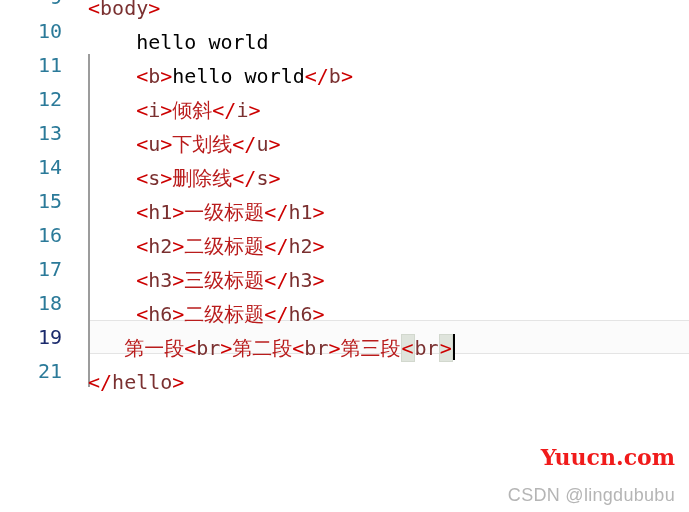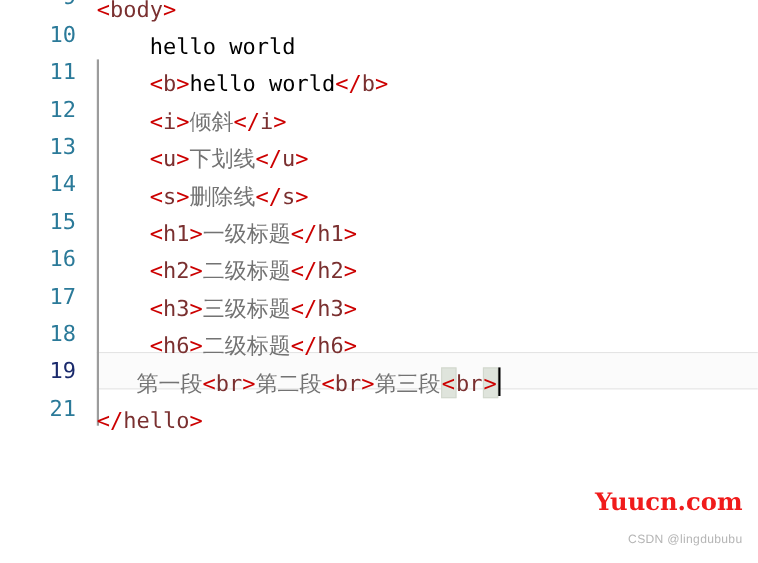--- a/index.html
+++ b/index.html
@@ -45,21 +45,20 @@
     position: absolute;
     left: 0;
     top: 0;
     width: 62px;
     height: 34px;
     text-align: right;
     color: #2B7A99;
     font-size: 20px;
     font-family: "DejaVu Sans Mono", monospace;
     letter-spacing: 0px;
-    padding-left: 7px;
   }
   .code-line.current .gutter {
     color: #1a2a6c;
     font-weight: normal;
   }
 
   .code-text {
     position: absolute;
     left: 88px;
     top: 11px;
@@ -91,21 +90,21 @@
     background: #9c9c9c;
     z-index: 1;
   }
 
   
   .tok-bracket { color: #CC0000; }
   .tok-tag     { color: #7A3030; }
   .tok-plain   { color: #000000; }
   .cn {
     font-family: "DejaVu Serif", "Liberation Serif", serif;
-    color: #737373;
+    color: #b91c1c;
     font-size: 20px;
   }
 
   
   .match-hl {
     background: #dfe4dc;
     border: 1px solid #d2d8ce;
     box-sizing: border-box;
     padding: 1px 0;
   }
@@ -132,21 +131,21 @@
     font-size: 22px;
     font-weight: bold;
     letter-spacing: 0px;
   }
   .wm-csdn {
     position: absolute;
     right: 14px;
     top: 485px;
     color: #b5b5b5;
     font-family: "Liberation Sans", sans-serif;
-    font-size: 11px;
+    font-size: 18px;
     letter-spacing: 0.3px;
   }
 
   
   .partial-top {
     position: absolute;
     left: 88px;
     top: -28px;
     font-size: 20px;
     white-space: pre;

